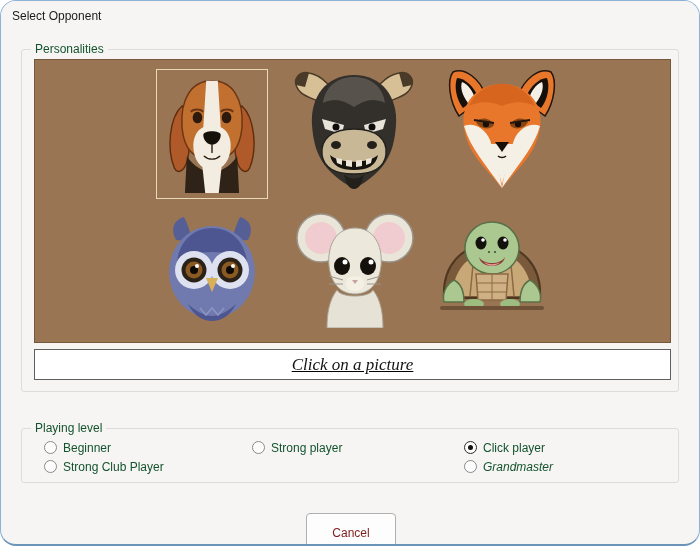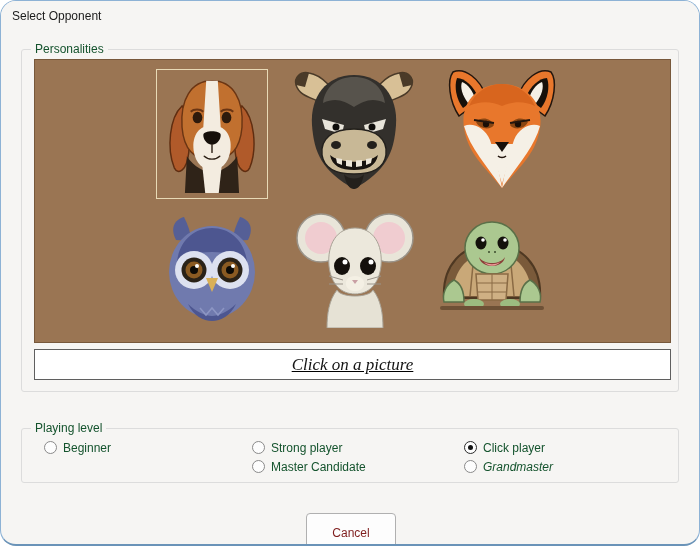--- a/index.html
+++ b/index.html
@@ -211,27 +211,27 @@
     </div>
   </div>
 
   <div class="groupbox" id="playing-level-box">
     <span class="group-label">Playing level</span>
 
     <div class="radio-option" style="left:22px; top:12px;">
       <span class="radio"></span>
       <span class="radio-label">Beginner</span>
     </div>
+    <div class="radio-option" style="left:22px; top:31px;">
+      <span class="radio"></span>
+      <span class="radio-label">Strong Club Player</span>
+    </div>
     <div class="radio-option" style="left:230px; top:12px;">
       <span class="radio"></span>
       <span class="radio-label">Strong player</span>
-    </div>
-    <div class="radio-option" style="left:230px; top:31px;">
-      <span class="radio"></span>
-      <span class="radio-label">Master Candidate</span>
     </div>
     <div class="radio-option" style="left:442px; top:12px;">
       <span class="radio checked"></span>
       <span class="radio-label">Click player</span>
     </div>
     <div class="radio-option" style="left:442px; top:31px;font-style:italic;">
       <span class="radio"></span>
       <span class="radio-label">Grandmaster</span>
     </div>
   </div>

